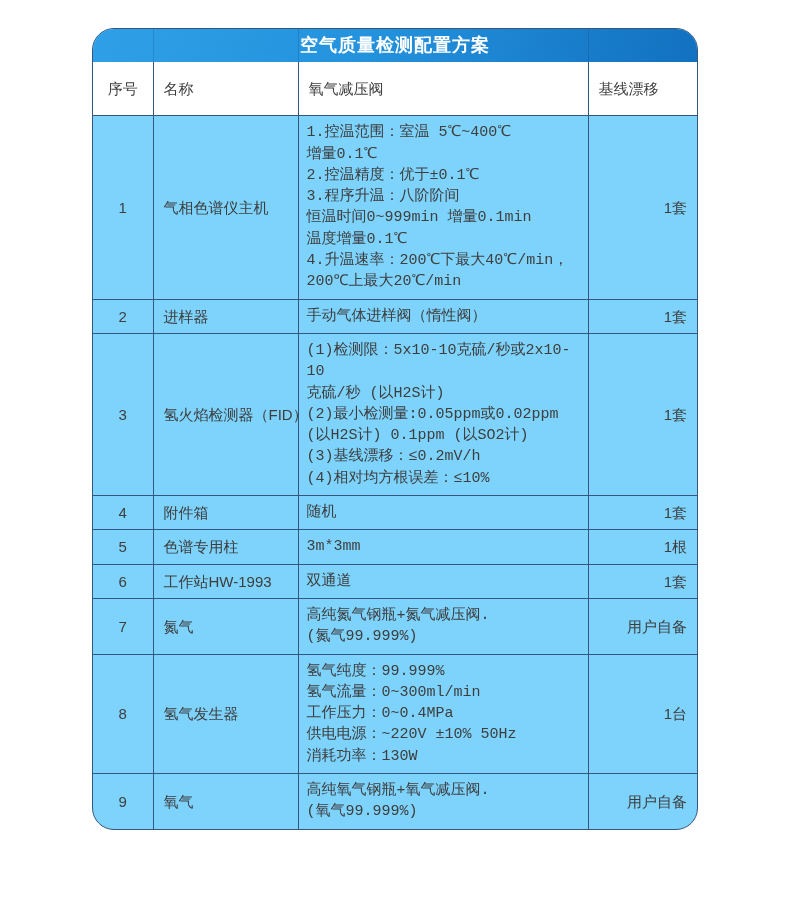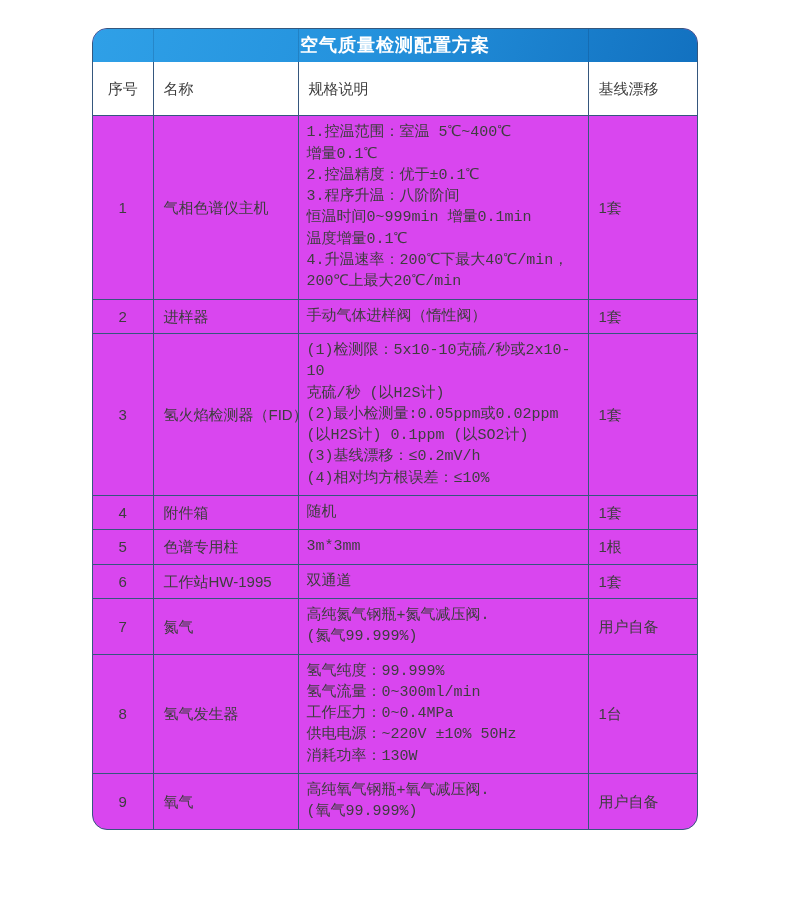--- a/index.html
+++ b/index.html
@@ -13,23 +13,23 @@
   }
   .page {
     width: 790px;
     min-height: 903px;
     padding-top: 28px;
   }
   .card {
     width: 606px;
     margin: 0 auto;
     border: 1px solid #35577d;
-    border-radius: 15px;
+    border-radius: 22px;
     overflow: hidden;
-    background: #d946ef;
+    background: #7dd3fc;
   }
   .title-bar {
     position: relative;
     height: 33px;
     line-height: 33px;
     text-align: center;
     background: linear-gradient(110deg, #2fa0e7 0%, #2492dd 45%, #1271c0 100%);
     color: #ffffff;
     font-size: 18px;
     font-weight: bold;
@@ -76,21 +76,21 @@
   }
   td.col-name {
     white-space: nowrap;
     padding-right: 2px;
   }
   td.col-spec {
     white-space: pre-line;
     padding: 6px 8px;
     font-family: Liberation Mono, monospace;
   }
-  td.col-qty { white-space: nowrap; }
+  td.col-qty { white-space: nowrap; text-align: right; }
   tr.r-simple td { height: 33px; }
   th:first-child, td:first-child { border-left: none; }
   th:last-child,  td:last-child  { border-right: none; }
   tbody tr:last-child td { border-bottom: none; }
 </style>
 </head>
 <body>
 
 <div class="page">
   <div class="card">
@@ -104,21 +104,21 @@
       <colgroup>
         <col class="c-no">
           <col class="c-name">
           <col class="c-spec">
           <col class="c-qty">
       </colgroup>
       <thead>
         <tr>
           <th class="col-no">序号</th>
           <th class="col-name">名称</th>
-          <th class="col-spec">规格说明</th>
+          <th class="col-spec">氧气减压阀</th>
           <th class="col-qty">基线漂移</th>
         </tr>
       </thead>
       <tbody>
           <tr>
     <td class="col-no">1</td>
     <td class="col-name">气相色谱仪主机</td>
     <td class="col-spec">1.控温范围：室温 5℃~400℃
 增量0.1℃
 2.控温精度：优于±0.1℃
@@ -153,21 +153,21 @@
     <td class="col-qty">1套</td>
   </tr>
           <tr class="r-simple">
     <td class="col-no">5</td>
     <td class="col-name">色谱专用柱</td>
     <td class="col-spec">3m*3mm</td>
     <td class="col-qty">1根</td>
   </tr>
           <tr class="r-simple">
     <td class="col-no">6</td>
-    <td class="col-name">工作站HW-1995</td>
+    <td class="col-name">工作站HW-1993</td>
     <td class="col-spec">双通道</td>
     <td class="col-qty">1套</td>
   </tr>
           <tr>
     <td class="col-no">7</td>
     <td class="col-name">氮气</td>
     <td class="col-spec">高纯氮气钢瓶+氮气减压阀.
 (氮气99.999%)</td>
     <td class="col-qty">用户自备</td>
   </tr>

